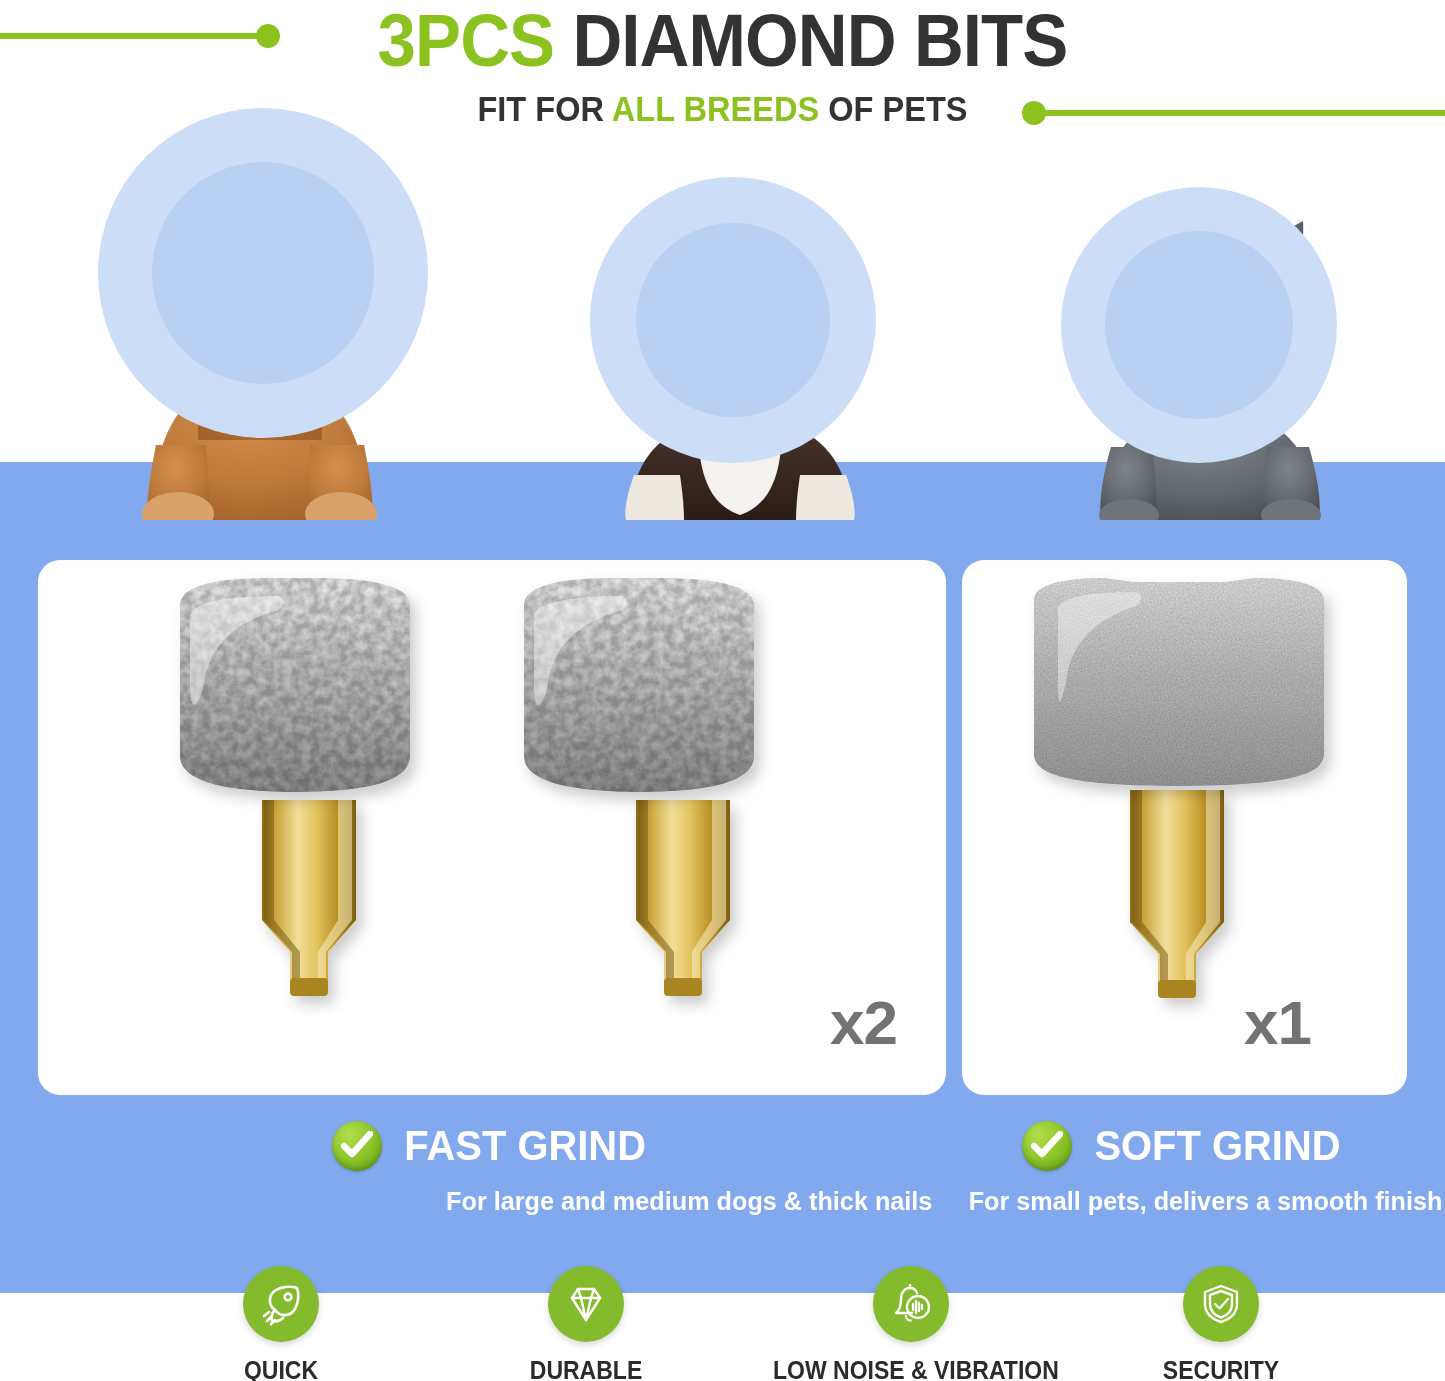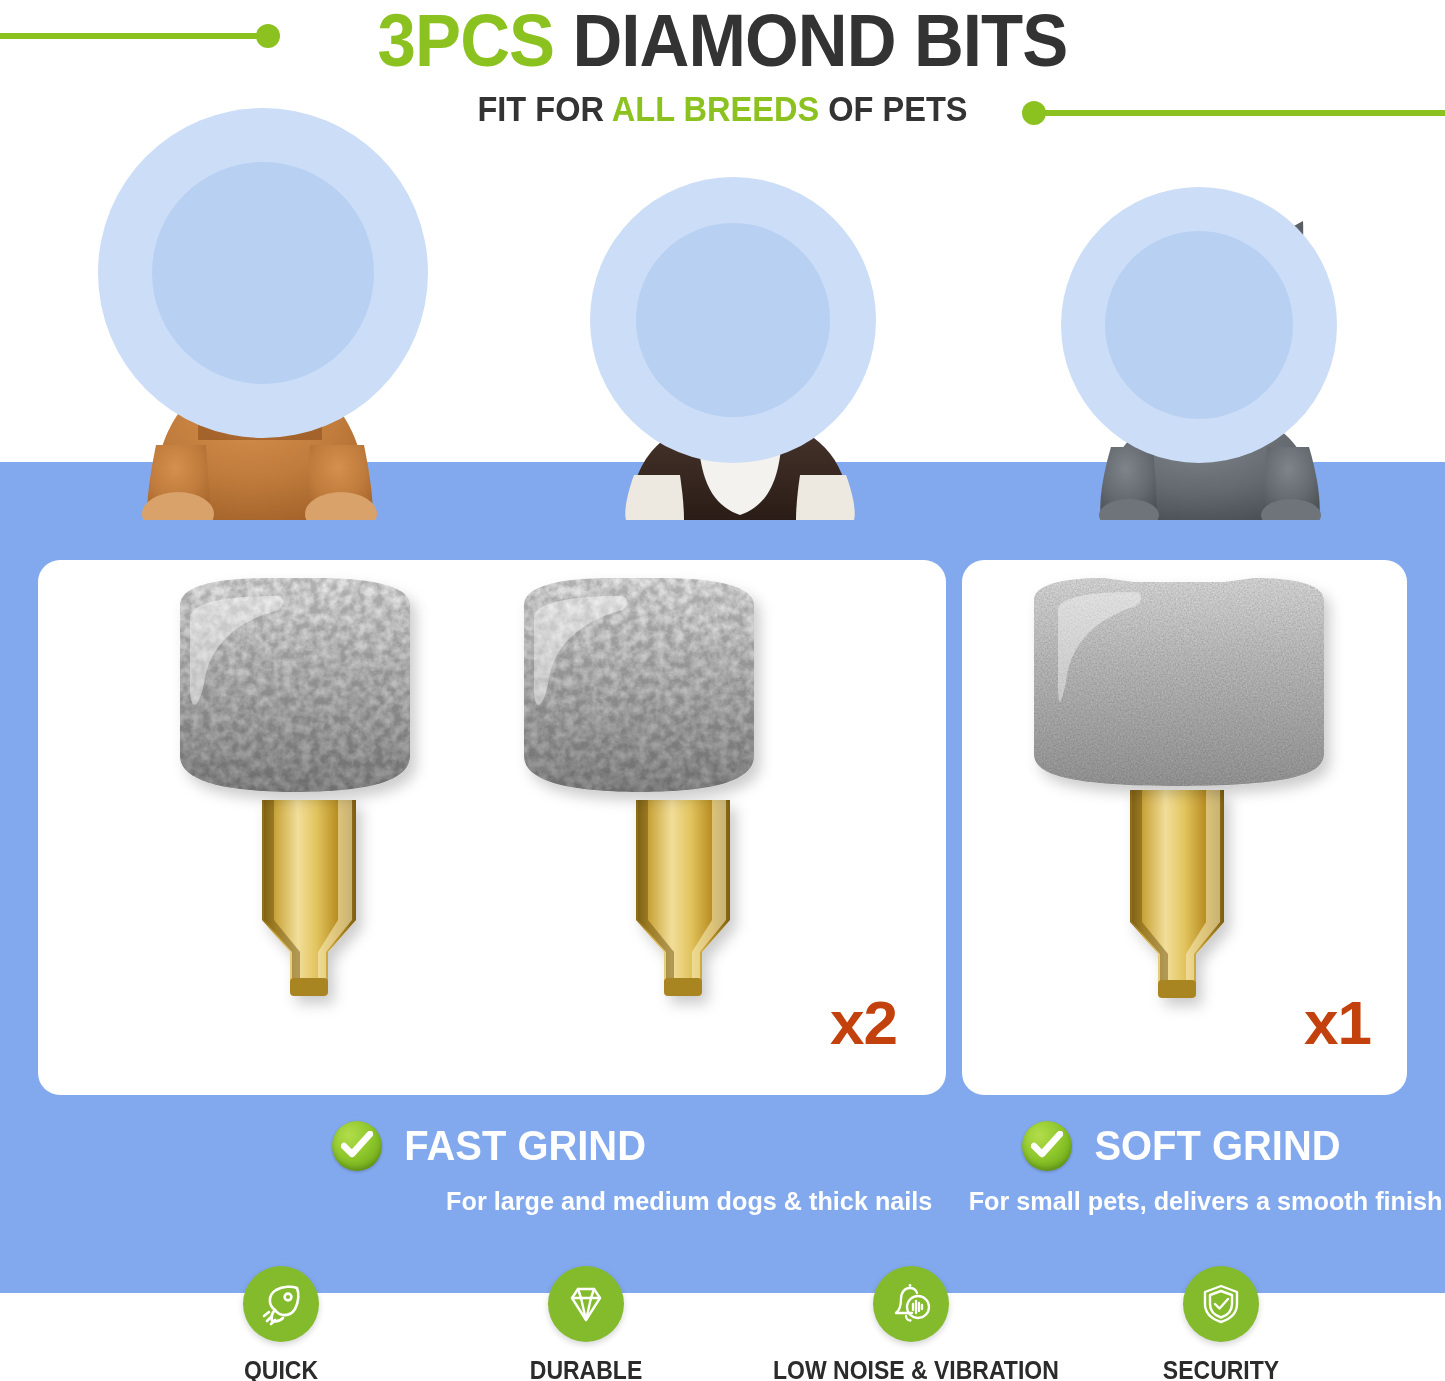--- a/index.html
+++ b/index.html
@@ -56,25 +56,25 @@
     background:#82A8EE;z-index:2;
   }
   .card{
     position:absolute;background:#ffffff;border-radius:22px;z-index:4;
   }
   .card-left{left:38px;top:560px;width:908px;height:535px;}
   .card-right{left:962px;top:560px;width:445px;height:535px;}
 
   .qty{
     position:absolute;z-index:5;
-    font-size:62px;font-weight:bold;color:#c2410c;
+    font-size:62px;font-weight:bold;color:#737373;
     letter-spacing:-1px;line-height:62px;
   }
   .qty-left{left:830px;top:992px;}
-  .qty-right{left:1304px;top:992px;}
+  .qty-right{left:1244px;top:992px;}
 
   
   .grind{position:absolute;z-index:5;text-align:right;}
   .grind-left{left:38px;top:1118px;width:908px;}
   .grind-right{left:962px;top:1118px;width:445px;}
   .grind-head{
     display:flex;align-items:center;justify-content:center;gap:16px;
     height:56px;
   }
   .grind-title{

